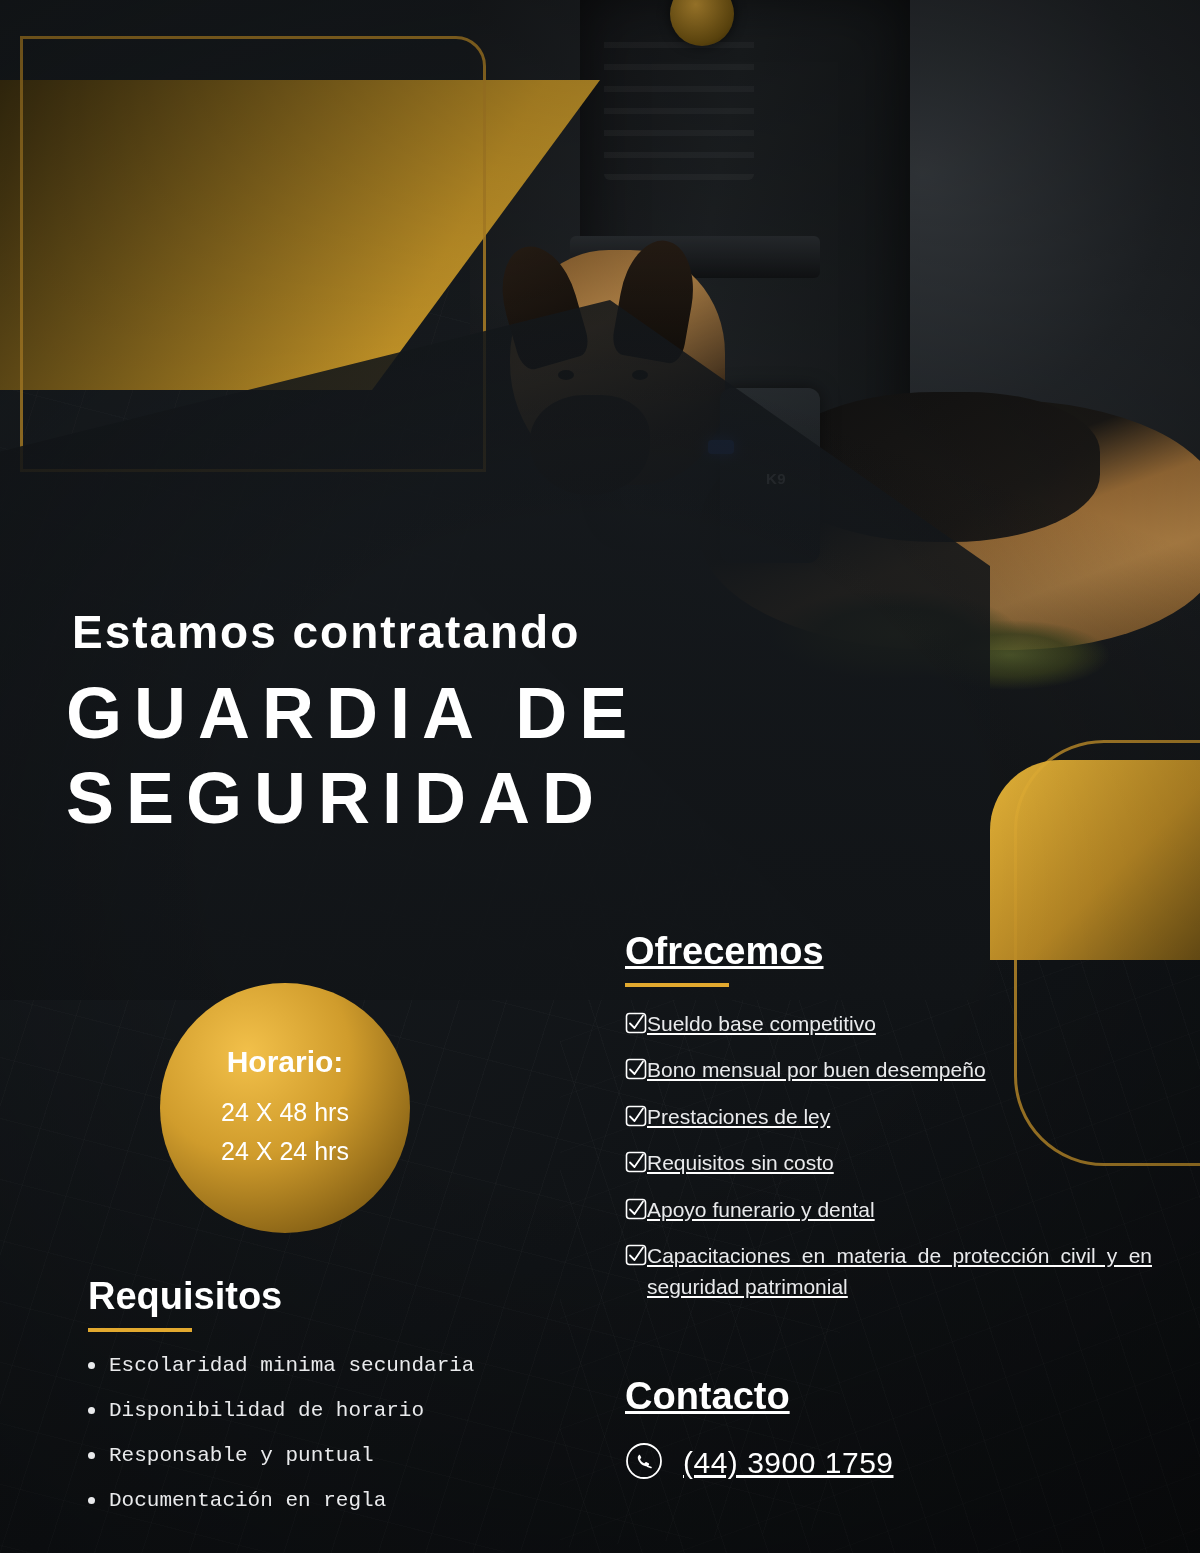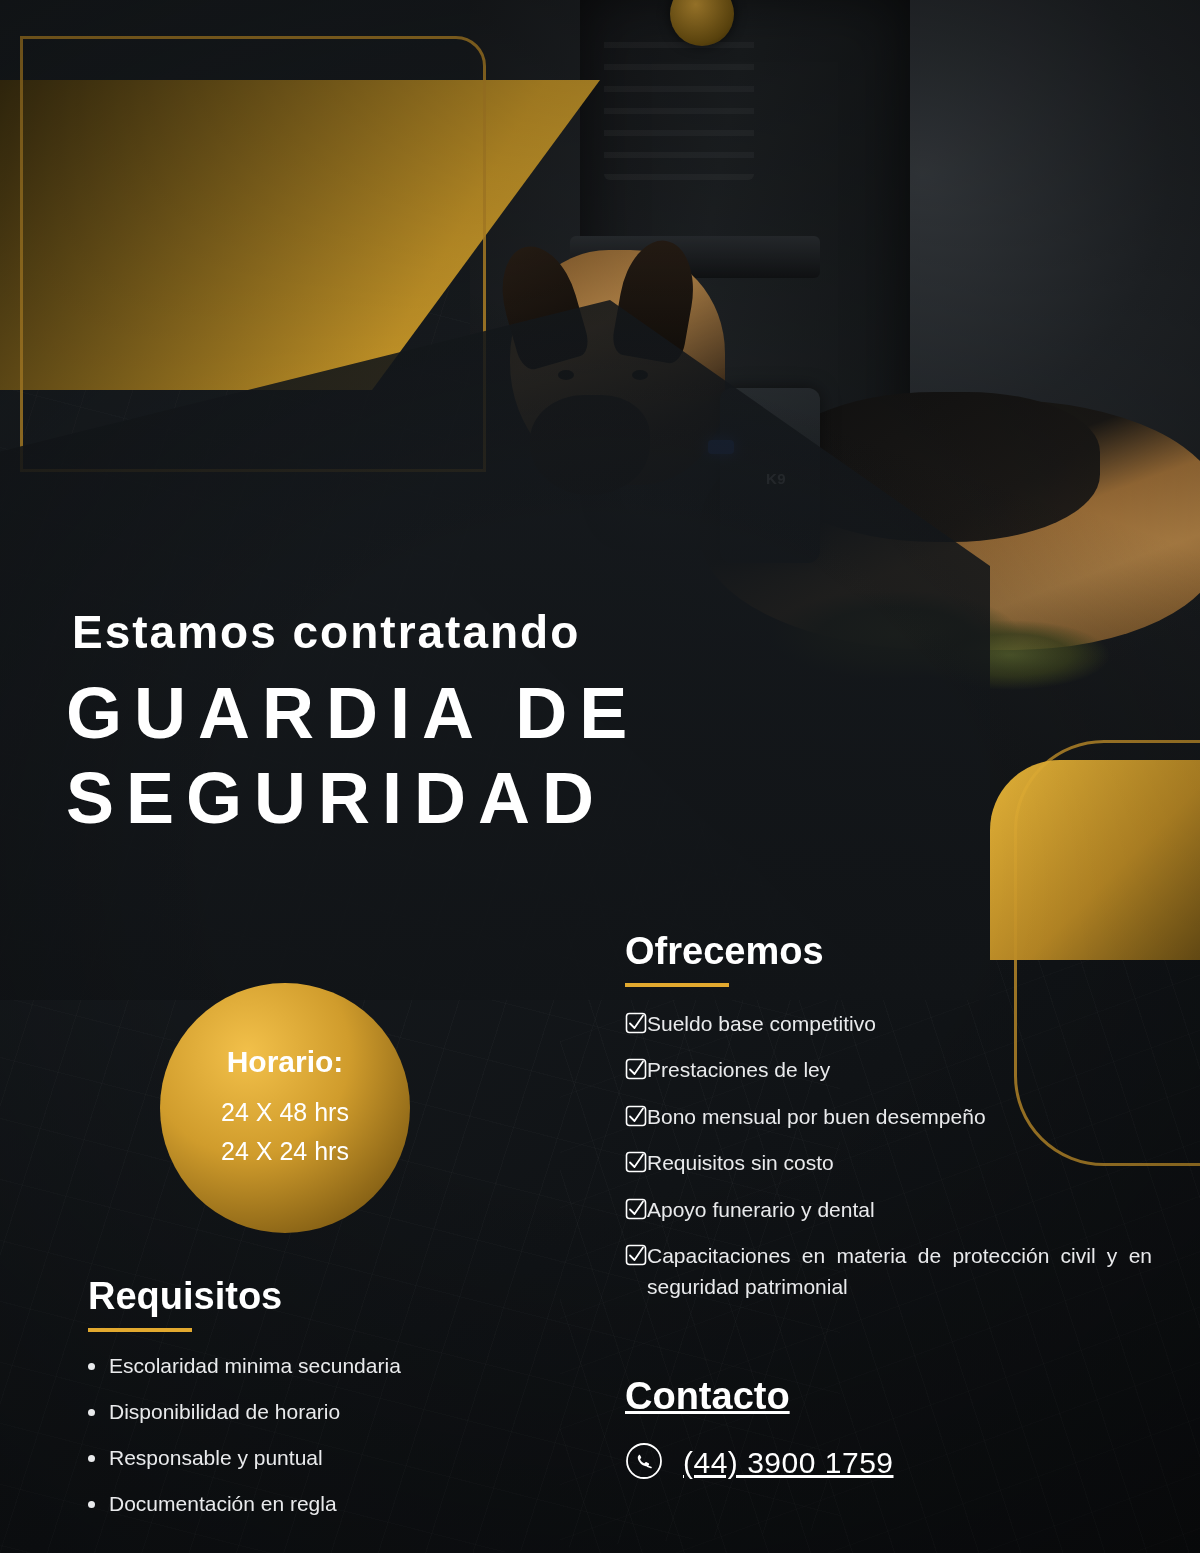--- a/index.html
+++ b/index.html
@@ -346,20 +346,21 @@
     background: #e2a92f;
     margin-bottom: 22px;
   }
 
   
   .ofrecemos {
     position: absolute;
     left: 625px;
     top: 930px;
     width: 540px;
+    text-decoration: underline;
   }
   .check-list { list-style: none; margin: 0; padding: 0; }
   .check-item {
     display: flex;
     align-items: flex-start;
     margin-bottom: 16px;
   }
   .check-icon {
     flex: 0 0 auto;
     margin-top: 3px;
@@ -388,20 +389,21 @@
     margin: 0;
     padding: 0;
   }
   .bullet-item {
     display: flex;
     align-items: center;
     gap: 14px;
     margin-bottom: 22px;
     font-size: 21px;
     color: #e9eaec;
+    font-family: Liberation Mono, monospace;
   }
   .bullet-dot {
     width: 7px;
     height: 7px;
     border-radius: 50%;
     background: #e9eaec;
     flex: 0 0 auto;
   }
 
   
@@ -487,30 +489,30 @@
         </span>
         <span class="check-text">Sueldo base competitivo</span>
       </li>
       <li class="check-item">
         <span class="check-icon">
           <svg width="22" height="22" viewBox="0 0 22 22">
               <rect x="1.5" y="1.5" width="19" height="19" rx="3" fill="none" stroke="#ffffff" stroke-width="1.6"></rect>
               <path d="M5 11.5 L9.5 16 L18 3.5" fill="none" stroke="#ffffff" stroke-width="1.8" stroke-linecap="round" stroke-linejoin="round"></path>
             </svg>
         </span>
-        <span class="check-text">Prestaciones de ley</span>
+        <span class="check-text">Bono mensual por buen desempeño</span>
       </li>
       <li class="check-item">
         <span class="check-icon">
           <svg width="22" height="22" viewBox="0 0 22 22">
               <rect x="1.5" y="1.5" width="19" height="19" rx="3" fill="none" stroke="#ffffff" stroke-width="1.6"></rect>
               <path d="M5 11.5 L9.5 16 L18 3.5" fill="none" stroke="#ffffff" stroke-width="1.8" stroke-linecap="round" stroke-linejoin="round"></path>
             </svg>
         </span>
-        <span class="check-text">Bono mensual por buen desempeño</span>
+        <span class="check-text">Prestaciones de ley</span>
       </li>
       <li class="check-item">
         <span class="check-icon">
           <svg width="22" height="22" viewBox="0 0 22 22">
               <rect x="1.5" y="1.5" width="19" height="19" rx="3" fill="none" stroke="#ffffff" stroke-width="1.6"></rect>
               <path d="M5 11.5 L9.5 16 L18 3.5" fill="none" stroke="#ffffff" stroke-width="1.8" stroke-linecap="round" stroke-linejoin="round"></path>
             </svg>
         </span>
         <span class="check-text">Requisitos sin costo</span>
       </li>

